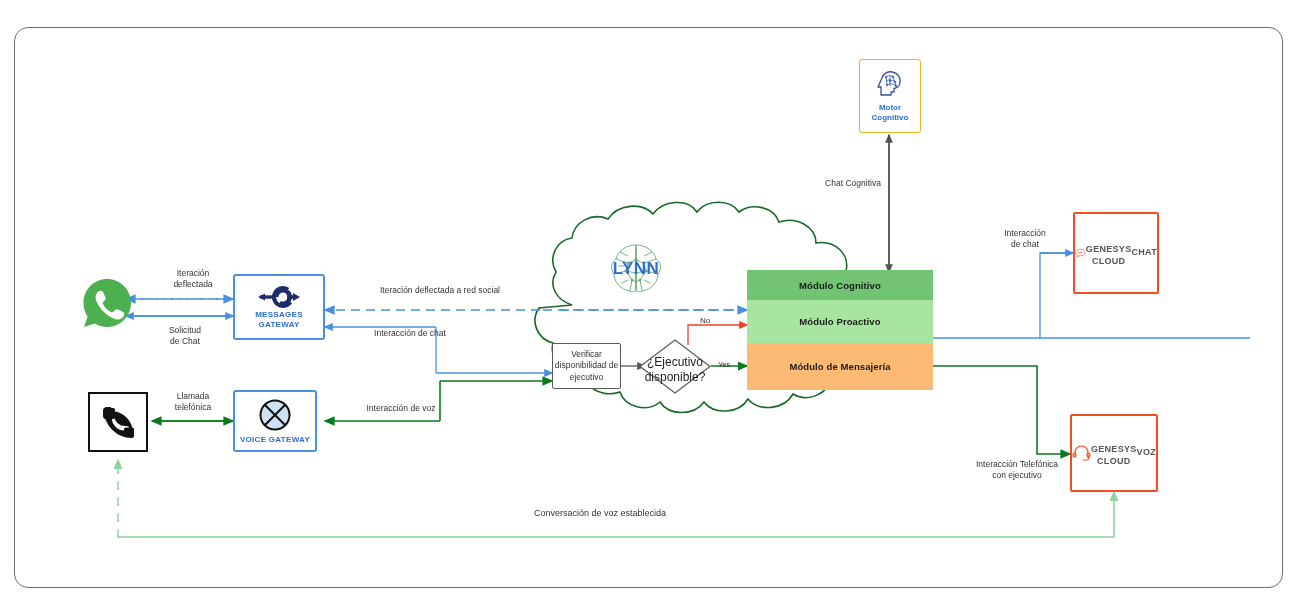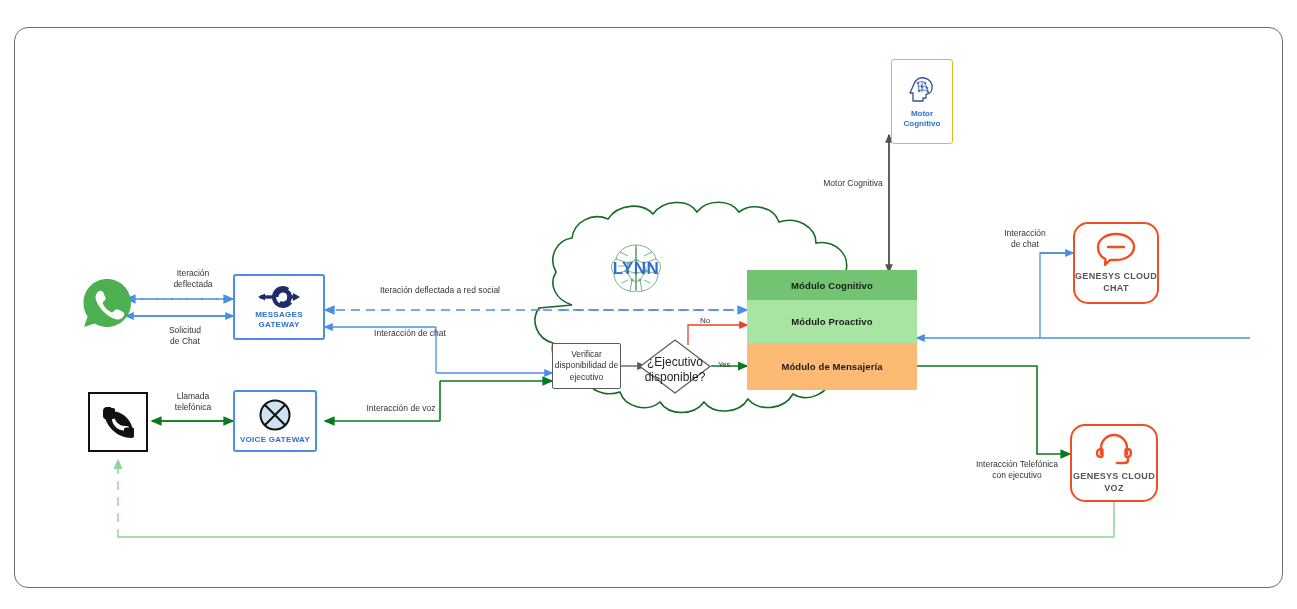--- a/index.html
+++ b/index.html
@@ -7,22 +7,22 @@
   #canvas{position:relative;width:1297px;height:609px;background:#ffffff;}
   #frame{position:absolute;left:14px;top:27px;width:1269px;height:561px;
          border:1.5px solid #6b6f73;border-radius:14px;box-sizing:border-box;background:#fff;}
   svg.layer{position:absolute;left:0;top:0;width:1297px;height:609px;pointer-events:none;}
   .node{position:absolute;box-sizing:border-box;}
   
   .gw{border:2px solid #4a90e2;border-radius:3px;background:#fff;
       display:flex;flex-direction:column;align-items:center;justify-content:center;}
   .gw .gwtxt{font-size:8px;font-weight:bold;color:#2f6fd0;text-align:center;line-height:1.2;letter-spacing:.3px;}
   
-  .gen{border:2px solid #f04e23;border-radius:15px;background:#fff;
-       display:flex;flex-direction:column;align-items:center;justify-content:center;margin-top:10px;}
+  .gen{border:2px solid #f04e23;border-radius:2px;background:#fff;
+       display:flex;flex-direction:row;align-items:center;justify-content:center;}
   .gen .gentxt{font-size:9px;font-weight:bold;color:#555;text-align:center;line-height:1.25;letter-spacing:.3px;}
   
   .motor{border:1.5px solid #f0b323;border-radius:3px;background:#fff;
          display:flex;flex-direction:column;align-items:center;justify-content:center;}
   .motor .mtxt{font-size:8px;font-weight:bold;color:#2f6fd0;text-align:center;line-height:1.25;}
   
   .phonebox{border:2px solid #111;background:#fff;display:flex;align-items:center;justify-content:center;}
   
   .proc{border:1.5px solid #5a5a5a;border-radius:2px;background:#fff;
         display:flex;align-items:center;justify-content:center;
@@ -217,27 +217,27 @@
       <path d="M37,2 L72,28.5 L37,55 L2,28.5 Z" fill="#fff" stroke="#5a5a5a" stroke-width="1.2"></path>
     </svg>
     <div style="position:absolute;left:0;top:17px;width:74px;text-align:center;
                 font-size:12px;color:#222;line-height:1.25;white-space:pre-line;">¿Ejecutivo
 disponible?</div>
   </div>
 
   <div class="branchlbl" style="left:700px;top:316px;">No</div>
   <div class="branchlbl" style="left:718px;top:360px;font-size:7.5px;">Yes</div>
 
-  <div class="node modstack" style="left:747px;top:270px;width:170px;height:120px;">
+  <div class="node modstack" style="left:747px;top:270px;width:186px;height:120px;">
     <div class="modrow" style="height:30px;background:#72c472;">Módulo Cognitivo</div>
     <div class="modrow" style="height:43px;background:#a8e5a0;">Módulo Proactivo</div>
     <div class="modrow" style="height:47px;background:#fdba74;text-align:right;">Módulo de Mensajería</div>
   </div>
 
-  <div class="node motor" style="left:859px;top:59px;width:62px;height:85px;margin-left:32px;">
+  <div class="node motor" style="left:859px;top:59px;width:62px;height:74px;">
     <svg width="30" height="30" viewBox="0 0 30 30">
       <path d="M6,26 L6,18 L3,18 L7,9 C8.5,4.5 13,2 17.5,3 C23,4 26,8.5 25,14
                C24.5,17 22,19 19,19.5 L19,23 L16,23 L16,26 Z" fill="none" stroke="#2f4f9e" stroke-width="1.3" stroke-linejoin="round"></path>
       <g stroke="#2f4f9e" stroke-width="0.8" fill="none">
         <path d="M11,8 C13,6 16,6 18,8 M11,12 C14,10 18,11 20,13
                  M12,16 C15,14 19,15 21,17 M15,7 L15,17 M11,8 L12,16
                  M18,8 L20,13 M20,13 L21,17"></path>
         <circle cx="11" cy="8" r="0.9"></circle>
           <circle cx="18" cy="8" r="0.9"></circle>
         <circle cx="20" cy="13" r="0.9"></circle>
@@ -281,21 +281,22 @@
 
   <div class="edgelbl" style="left:340px;top:285px;width:200px;">Iteración deflectada a red social</div>
 
   <div class="edgelbl" style="left:340px;top:328px;width:140px;">Interacción de chat</div>
 
   <div class="edgelbl" style="left:152px;top:391px;width:82px;">Llamada
 telefónica</div>
 
   <div class="edgelbl" style="left:336px;top:403px;width:130px;">Interacción de voz</div>
 
-  <div class="edgelbl" style="left:798px;top:178px;width:110px;">Motor Cognitiva</div>
+  <div class="edgelbl" style="left:798px;top:178px;width:110px;">Chat Cognitiva</div>
 
   <div class="edgelbl" style="left:985px;top:228px;width:80px;">Interacción
 de chat</div>
 
   <div class="edgelbl" style="left:957px;top:459px;width:120px;">Interacción Telefónica
 con ejecutivo</div>
 
+  <div class="edgelbl" style="left:455px;top:508px;width:290px;font-size:9px;">Conversación de voz establecida</div>
 </div>
 
 </body></html>

